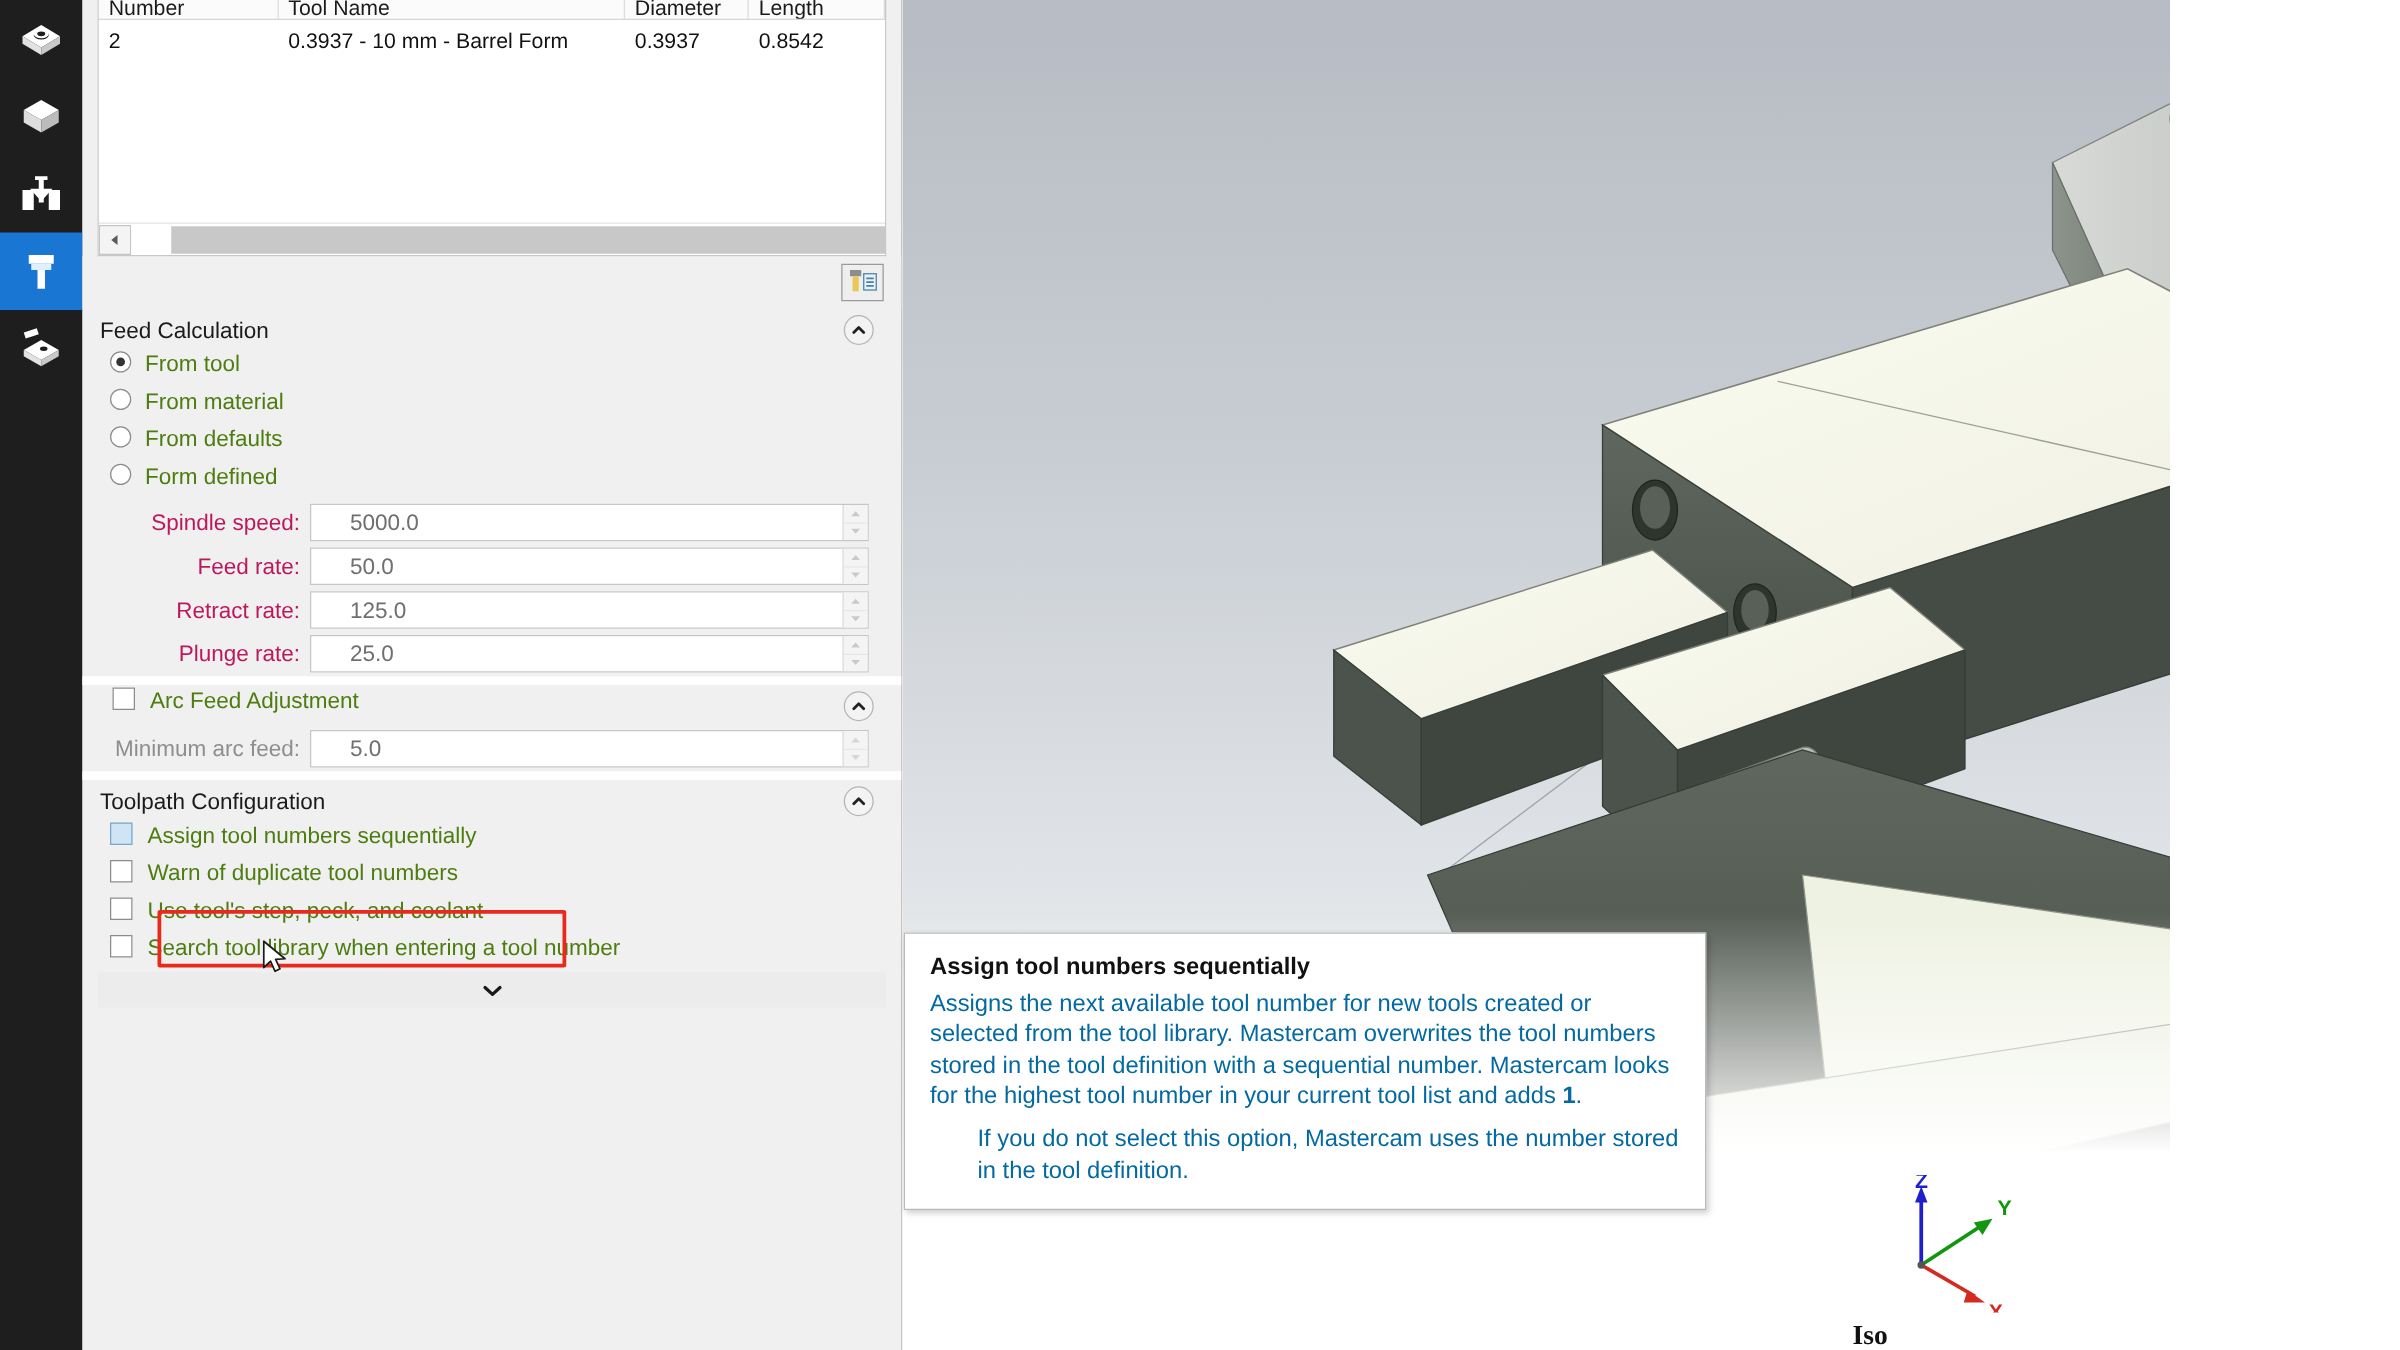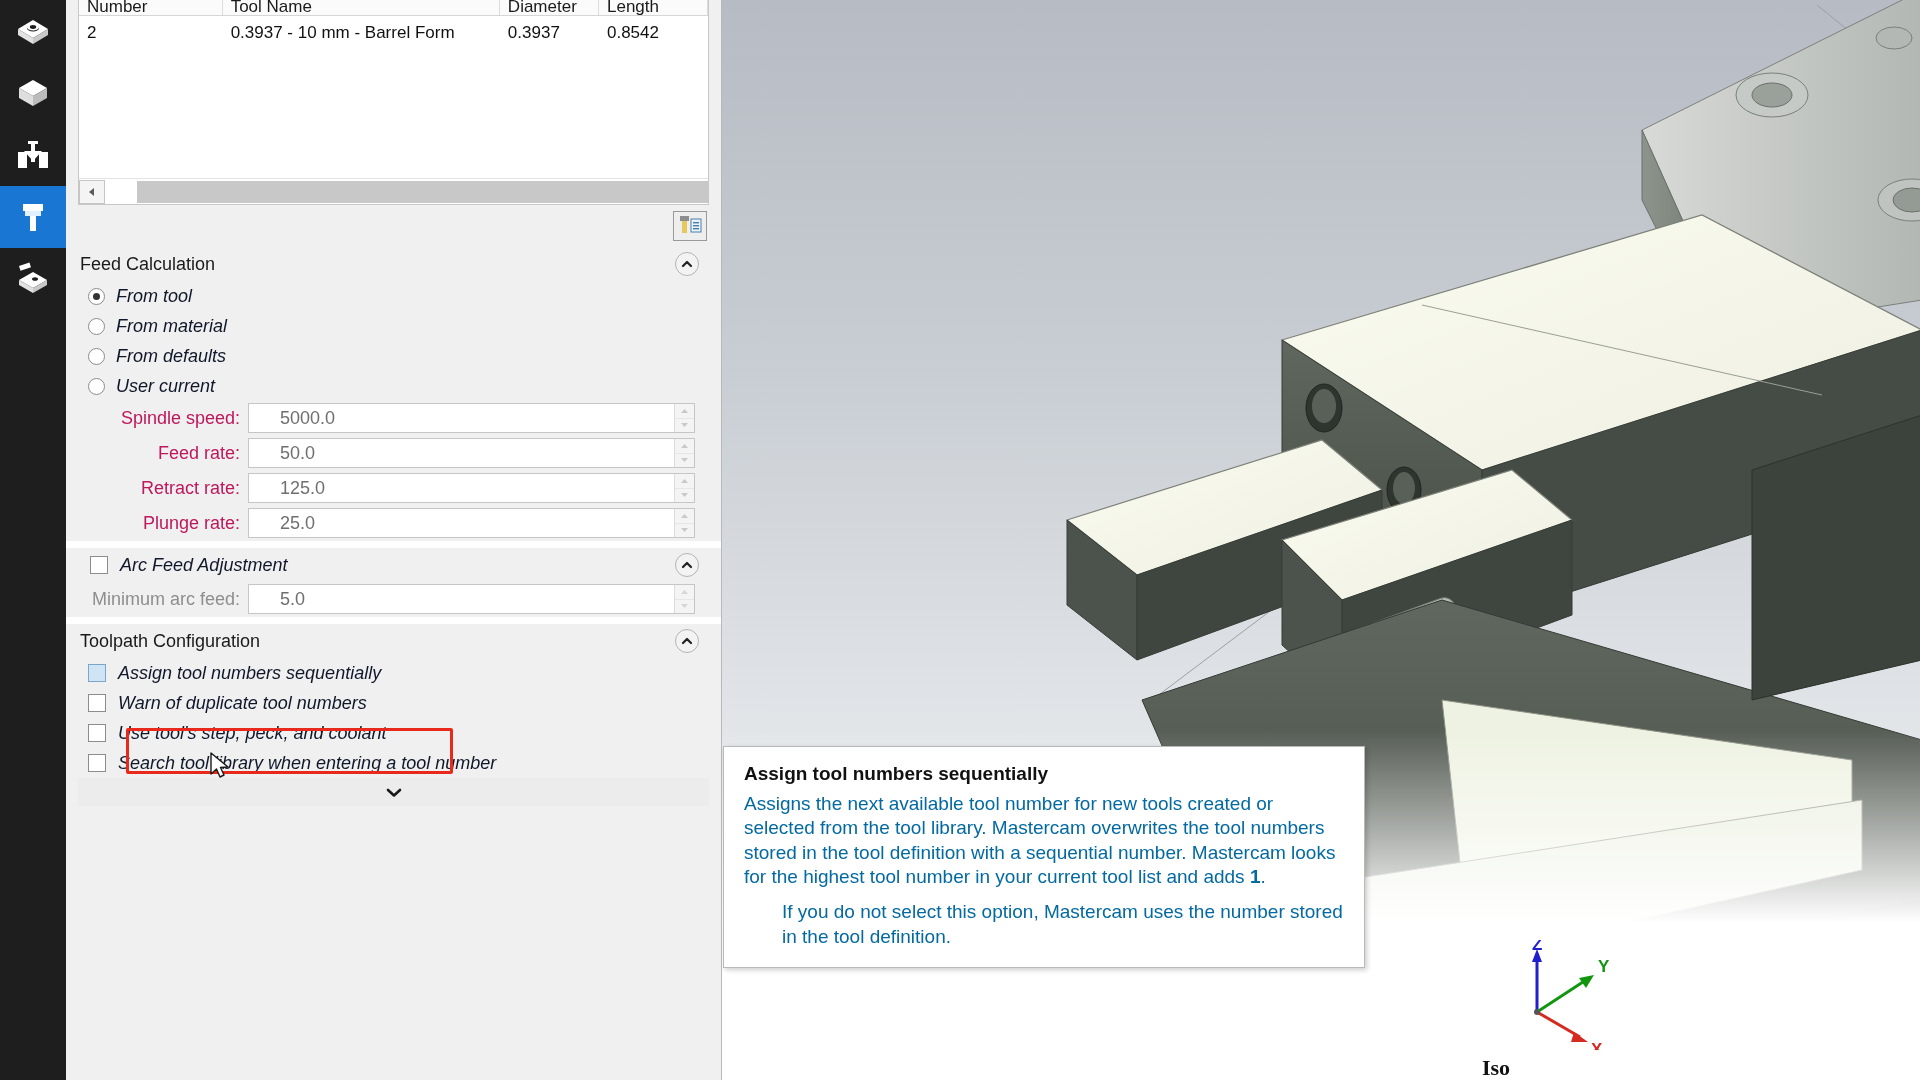--- a/index.html
+++ b/index.html
@@ -2,21 +2,21 @@
 <html><head>
 <meta charset="utf-8">
 <style>
   * { box-sizing: border-box; margin: 0; padding: 0; }
   html, body {
     width: 1920px; height: 1080px;
     overflow: hidden;
     font-family: "Liberation Sans", sans-serif;
     background: #ffffff;
   }
-  .app { position: relative; width: 1920px; height: 1080px; display: flex; }
+  .app { position: relative; width: 1736px; height: 1080px; display: flex; }
 
   
   .rail {
     width: 66px; height: 1080px; background: #1e1e1e;
     flex: 0 0 66px; display: flex; flex-direction: column; align-items: stretch;
   }
   .rail-btn {
     height: 62px; display: flex; align-items: center; justify-content: center;
     cursor: pointer; position: relative;
   }
@@ -80,21 +80,21 @@
   .sec-head {
     display: flex; align-items: center; justify-content: space-between;
     height: 34px; font-size: 18px; color: #1a1a1a; padding-left: 2px;
   }
   .collapse {
     width: 24px; height: 24px; border-radius: 50%; border: 1px solid #b4b4b4;
     background: #f3f3f3; display:flex; align-items:center; justify-content:center;
     cursor: pointer; margin-right: 10px;
   }
 
-  .radio-row, .check-row { display: flex; align-items: center; height: 30px; font-size: 18px; color: #0f172a; font-style: italic; }
+  .radio-row, .check-row { display: flex; height: 30px; font-size: 18px; color: #4d7c0f; }
   .radio {
     width: 17px; height: 17px; border-radius: 50%; border: 1px solid #8c8c8c;
     background: #fff; margin: 0 11px 0 10px; flex: 0 0 17px; position: relative; cursor: pointer;
   }
   .radio.on::after {
     content: ""; position: absolute; left: 4px; top: 4px; width: 7px; height: 7px;
     border-radius: 50%; background: #333;
   }
   .cbox {
     width: 18px; height: 18px; border: 1px solid #8c8c8c; background: #fff;
@@ -287,21 +287,21 @@
       <div class="radio-row">
         <span class="radio"></span>
         <span>From material</span>
       </div>
       <div class="radio-row">
         <span class="radio"></span>
         <span>From defaults</span>
       </div>
       <div class="radio-row">
         <span class="radio"></span>
-        <span>User current</span>
+        <span>Form defined</span>
       </div>
 
       <div class="field-row">
         <span class="field-label">Spindle speed:</span>
         <span class="field-box">
           <input value="5000.0" style="">
           <span class="spin">
             <div>
                 <svg width="9" height="6" viewBox="0 0 9 6">
                   <polygon points="4.5,1 8,5 1,5" fill="#c9c9c9"></polygon>

